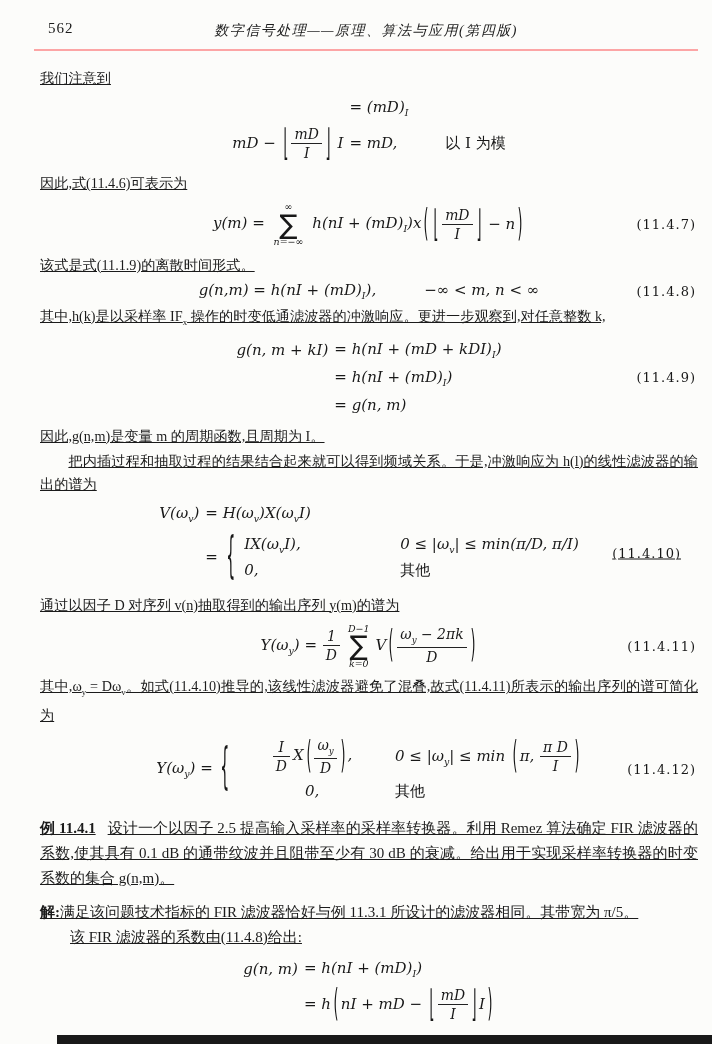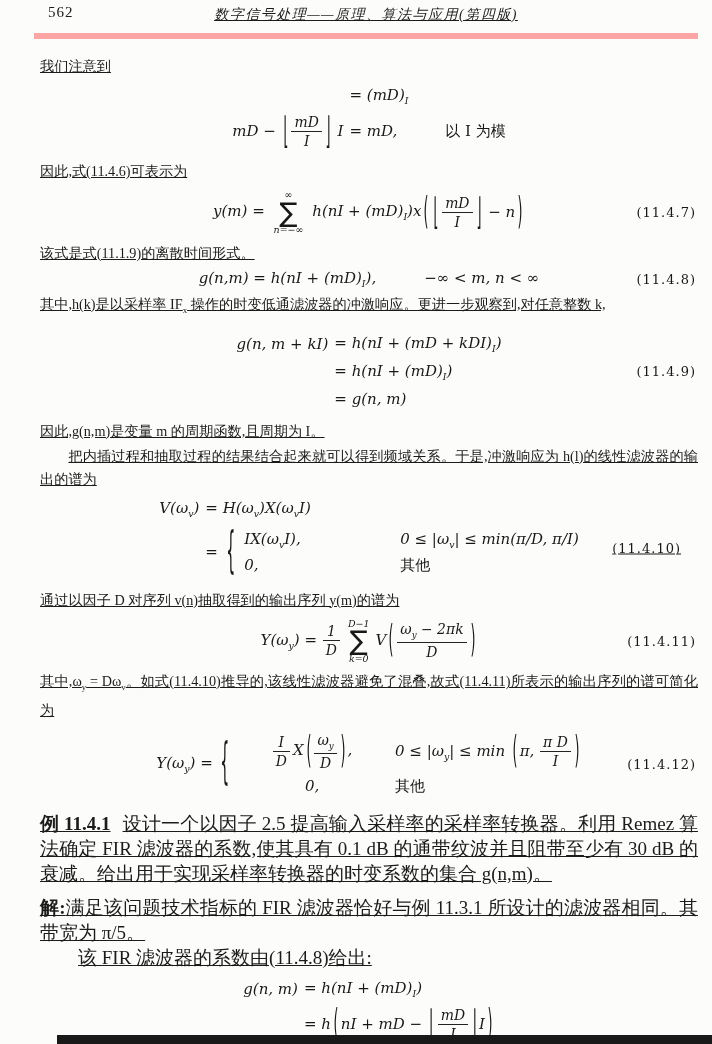--- a/index.html
+++ b/index.html
@@ -4,28 +4,28 @@
 <style>
   html,body { margin:0; padding:0; background:#e8e8e8; }
   .page {
     position:relative; width:712px; height:1044px; margin:0 auto;
     background:#fcfcfa; overflow:hidden; color:#1b1b1b;
     font-family:"Liberation Serif","DejaVu Serif",serif;
   }
   .content { padding:0 14px 0 40px; }
 
   
-  .hdr { position:relative; padding:6px 0 9px 0; border-bottom:6px solid #fca5a5; margin:0 0 0 -6px;text-decoration:underline; }
+  .hdr { position:relative; padding:6px 0 9px 0; border-bottom:2px solid #fca5a5; margin:16px 0 0 -6px; }
   .pageno { position:absolute; left:14px; top:4px; font-size:15px; letter-spacing:1px; }
   .btitle { text-align:center; font-style:italic; font-size:14px; letter-spacing:1.5px; }
 
   
   .para { margin:7px 0 0 0; font-size:14.2px; line-height:23px; text-align:justify;text-decoration:underline; }
   .indent { text-indent:2em; }
-  .small { font-size:19px; line-height:25px; }
+  .small { font-size:15px; line-height:25px; }
   .exlabel { margin-right:12px; }
   .lead2em { padding-left:2em; }
 
   
   .eq { position:relative; margin:7px 0; text-align:center;
         font-family:"DejaVu Serif","Liberation Serif",serif; font-style:italic;
         font-size:15px; color:#181818; }
   .eq .inner { display:inline-block; }
   .eqno { position:absolute; right:2px; top:50%; transform:translateY(-50%);
           font-style:normal; font-size:13px; letter-spacing:1px; white-space:nowrap; }
@@ -114,21 +114,21 @@
 
     <p class="para">该式是式(11.1.9)的离散时间形式。</p>
 
     <div class="eq" style="margin:4px 0">
       <span class="inner">g(n,m) = h(nI + (mD)<sub>I</sub>),<span style="display: inline-block; width: 48px;"></span>−∞ &lt; m, n &lt; ∞</span>
       <span class="eqno">(11.4.8)</span>
     </div>
 
     <p class="para" style="margin-top:3px">其中,h(k)是以采样率 IF<sub>x</sub> 操作的时变低通滤波器的冲激响应。更进一步观察到,对任意整数 k,</p>
 
-    <div class="eq" style="margin:8px 0">
+    <div class="eq" style="margin:2px 0">
       <div class="malign">
         <div class="mrow">
           <span class="mcl">g(n, m + kI)</span>
           <span class="mcr">= h(nI + (mD + kDI)<sub>I</sub>)</span>
         </div>
         <div class="mrow">
           <span class="mcl"></span>
           <span class="mcr">= h(nI + (mD)<sub>I</sub>)</span>
         </div>
         <div class="mrow">

